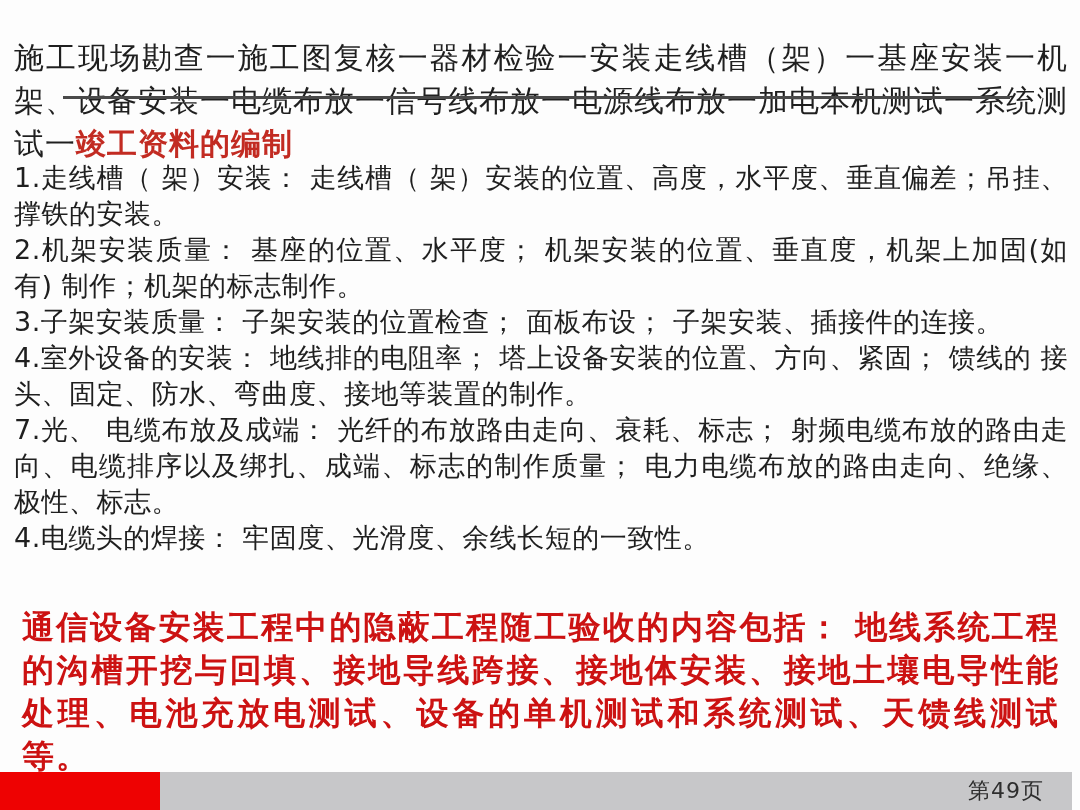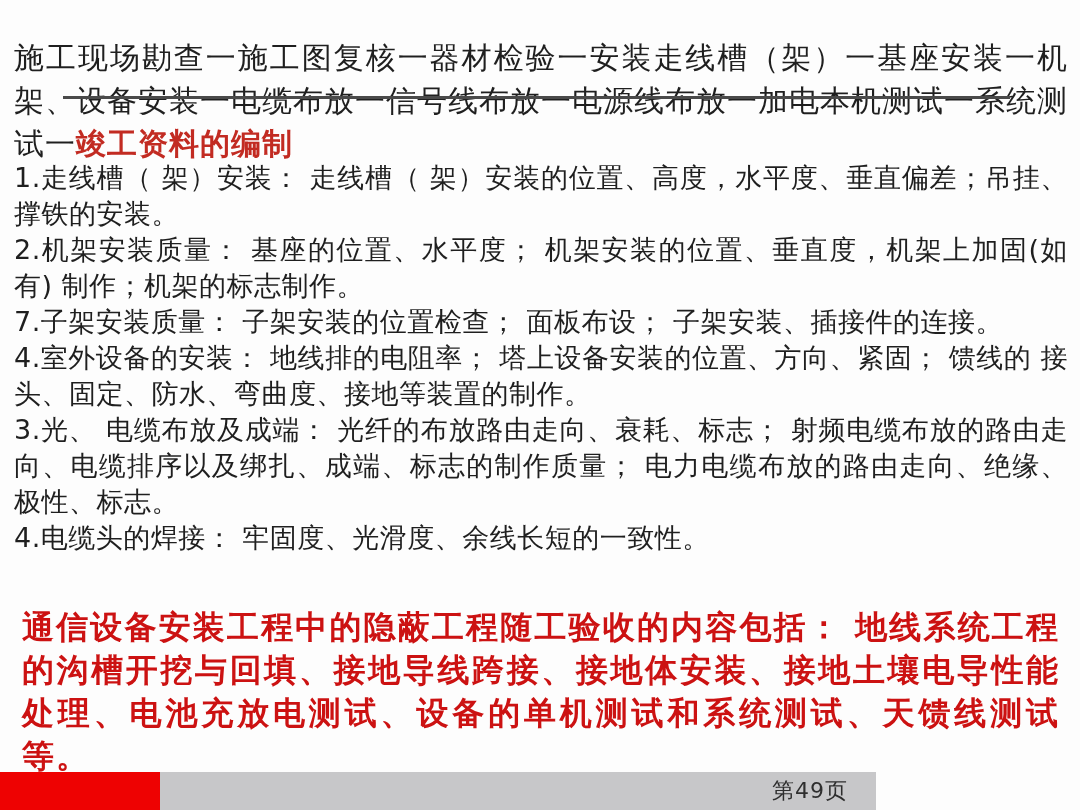--- a/index.html
+++ b/index.html
@@ -78,21 +78,21 @@
     font-size: 32px;
     font-weight: bold;
     line-height: 43px;
     letter-spacing: 2px;
     text-align: justify;
   }
   .footer-bar {
     position: absolute;
     left: 0;
     bottom: 0;
-    width: 876px;
+    width: 1072px;
     height: 38px;
     background: var(--footer-gray);
     display: flex;
     align-items: center;
   }
   .footer-accent {
     width: 160px;
     height: 38px;
     background: var(--footer-red);
     flex: 0 0 auto;
@@ -111,23 +111,23 @@
 <div class="slide" style="--header-red: #c22b22; --highlight-red: #cc1212; --footer-red: #ee0202; --footer-gray: #c7c7c9; --body-text: #1f1f1f;">
 
   <p class="header-flow"><span>施工现场勘查一施工图复核一器材检验一安装走线槽（架）一基座安装一机架、设备安装</span><span>一电缆布放一信号线布放一电源线布放一加电本机测试一系统测试一</span><span class="flow-red">竣工资料的编制</span></p>
 
   <div class="divider"></div>
 
 
   <div class="quality-list">
     <p>1.走线槽（ 架）安装： 走线槽（ 架）安装的位置、高度，水平度、垂直偏差；吊挂、 撑铁的安装。</p>
     <p>2.机架安装质量： 基座的位置、水平度； 机架安装的位置、垂直度，机架上加固(如有) 制作；机架的标志制作。</p>
-    <p>7.子架安装质量： 子架安装的位置检查； 面板布设； 子架安装、插接件的连接。</p>
+    <p>3.子架安装质量： 子架安装的位置检查； 面板布设； 子架安装、插接件的连接。</p>
     <p>4.室外设备的安装： 地线排的电阻率； 塔上设备安装的位置、方向、紧固； 馈线的 接头、固定、防水、弯曲度、接地等装置的制作。</p>
-    <p>3.光、 电缆布放及成端： 光纤的布放路由走向、衰耗、标志； 射频电缆布放的路由走向、电缆排序以及绑扎、成端、标志的制作质量； 电力电缆布放的路由走向、绝缘、极性、标志。</p>
+    <p>7.光、 电缆布放及成端： 光纤的布放路由走向、衰耗、标志； 射频电缆布放的路由走向、电缆排序以及绑扎、成端、标志的制作质量； 电力电缆布放的路由走向、绝缘、极性、标志。</p>
     <p>4.电缆头的焊接： 牢固度、光滑度、余线长短的一致性。</p>
   </div>
 
   <p class="highlight-paragraph">通信设备安装工程中的隐蔽工程随工验收的内容包括： 地线系统工程的沟槽开挖与回填、接地导线跨接、接地体安装、接地土壤电导性能处理、电池充放电测试、设备的单机测试和系统测试、天馈线测试等。</p>
 
   <div class="footer-bar">
     <div class="footer-accent"></div>
     <span class="footer-page">第49页</span>
   </div>
 

